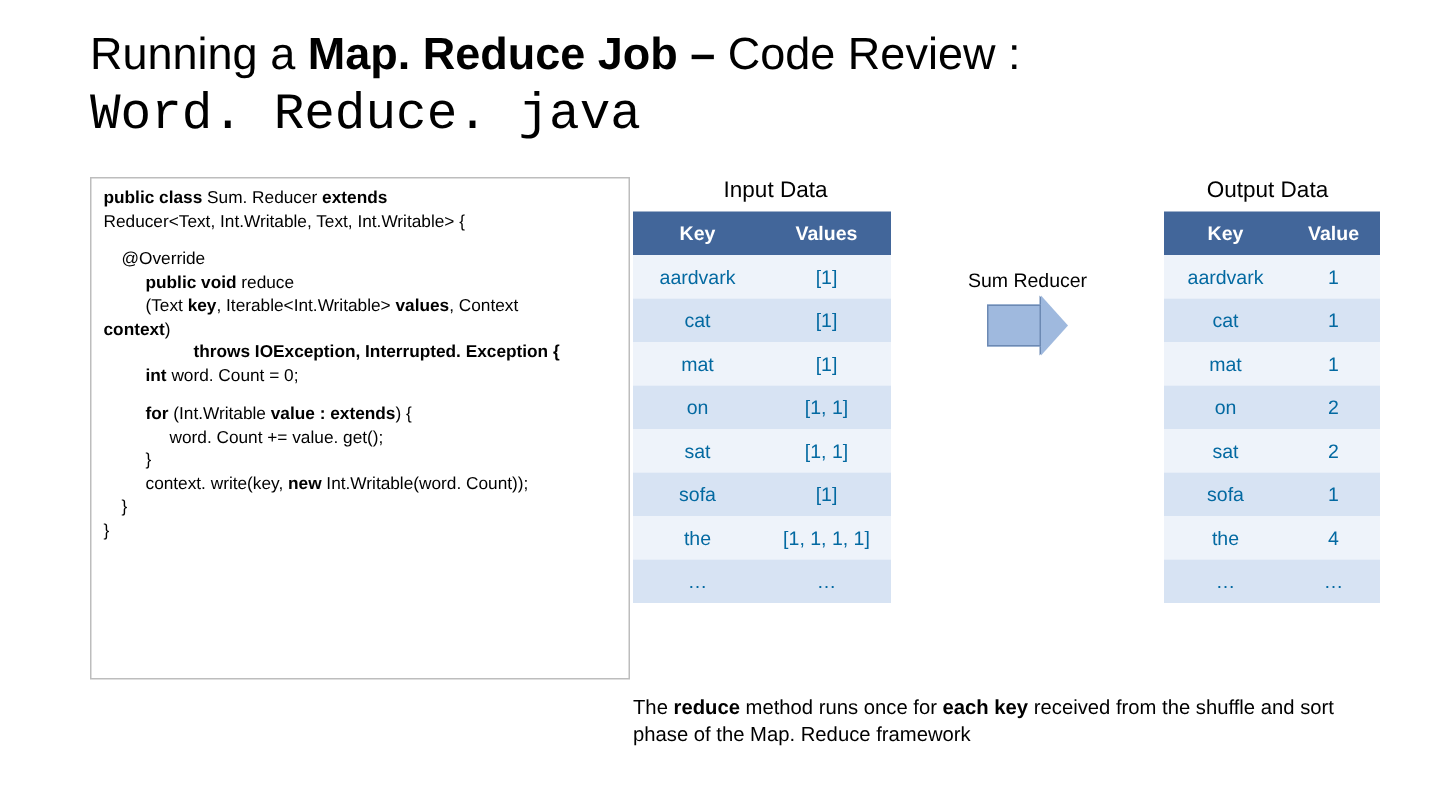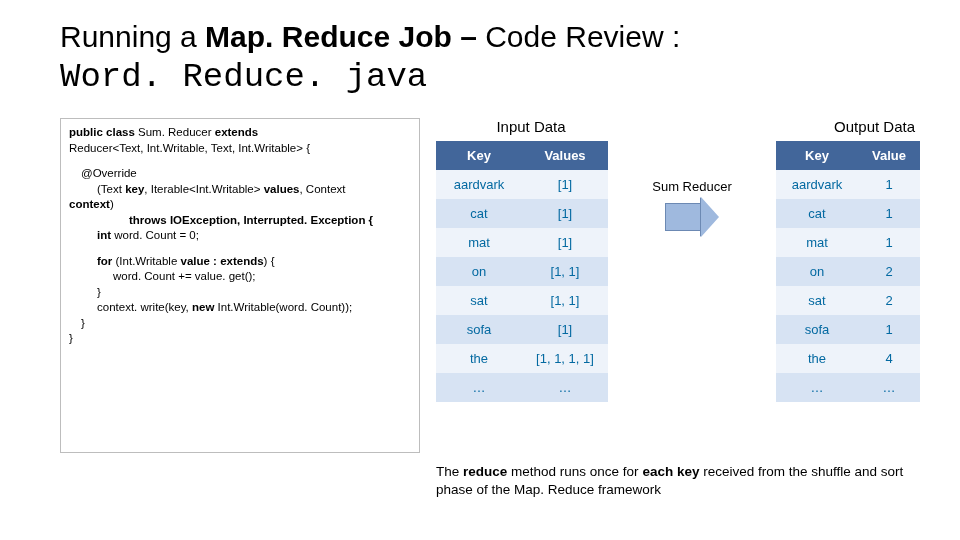--- a/index.html
+++ b/index.html
@@ -7,21 +7,21 @@
     width: 960px; height: 540px;
     background: #fff;
     font-family: Arial, Helvetica, sans-serif;
     color: #000;
     padding: 18px 40px 10px 60px;
     position: relative;
   }
   .title { font-size: 30px; font-weight: 400; line-height: 1.25; }
   .title .b { font-weight: 700; }
   .title .mono { font-family: "Courier New", monospace; font-size: 34px; }
-  .cols { display: flex; margin-top: 20px; gap: 16px; }
+  .cols { display: flex; margin-top: 20px; gap: 2px; }
   .code-col { width: 360px; flex-shrink: 0; }
   .code-box {
     border: 1px solid #bdbdbd;
     padding: 6px 8px 10px 8px;
     font-family: Arial, Helvetica, sans-serif;
     font-size: 11.5px;
     line-height: 1.35;
     white-space: normal;
     height: 335px;
   }
@@ -29,21 +29,21 @@
   .ind1 { padding-left: 12px; display:block;}
   .ind2 { padding-left: 28px; display:block;}
   .ind3 { padding-left: 44px; display:block;}
   .ind4 { padding-left: 60px; display:block;}
   .bot { display:block; }
   .sp { display:block; height:10px; }
 
   .data-col { flex: 1; position: relative; }
   .labels { display: flex; font-size: 15px; margin-bottom: 6px; }
   .labels .lab1 { width: 160px; margin-left: 15px; text-align:center;}
-  .labels .lab2 { width: 140px; margin-left: auto; margin-right:5px; text-align:right;}
+  .labels .lab2 { width: 140px; margin-left: auto; margin-right:5px; text-align:center;}
 
   .data-row { display: flex; align-items: flex-start; position: relative; }
   table { border-collapse: collapse; font-size: 13px; }
   th { background: #42669a; color: #fff; font-weight: 700; padding: 7px 0; text-align:center; }
   td { padding: 7px 0; text-align: center; color:#0369a1; }
   tr:nth-child(even) td { background: #eef3fa; }
   tr:nth-child(odd) td { background: #d7e3f3; }
   .t-in th:first-child, .t-in td:first-child { width: 86px; }
   .t-in th:last-child,  .t-in td:last-child  { width: 86px; }
   .t-out th:first-child,.t-out td:first-child{ width: 82px; }
@@ -87,20 +87,21 @@
   <span class="mono">Word. Reduce. java</span>
 </div>
 
 <div class="cols">
   <div class="code-col">
     <div class="code-box">
       <span class="bot"><span class="kw">public class </span><span>Sum. Reducer </span><span class="kw">extends</span></span>
       <span class="bot">Reducer&lt;Text, Int.Writable, Text, Int.Writable&gt; {</span>
       <span class="sp"></span>
       <span class="ind1">@Override</span>
+      <span class="ind2"><span class="kw">public void </span><span>reduce</span></span>
       <span class="ind2"><span>(Text </span><span class="kw">key</span><span>, Iterable&lt;Int.Writable&gt; </span><span class="kw">values</span><span>, Context</span></span>
       <span class="bot"><span class="kw">context</span><span>)</span></span>
       <span class="ind4"><span class="kw">throws IOException, Interrupted. Exception {</span></span>
       <span class="ind2"><span class="kw">int </span><span>word. Count = 0;</span></span>
       <span class="sp"></span>
       <span class="ind2"><span class="kw">for </span><span>(Int.Writable </span><span class="kw">value : extends</span><span>) {</span></span>
       <span class="ind3">word. Count += value. get();</span>
       <span class="ind2">}</span>
       <span class="ind2"><span>context. write(key, </span><span class="kw">new </span><span>Int.Writable(word. Count));</span></span>
       <span class="ind1">}</span>

